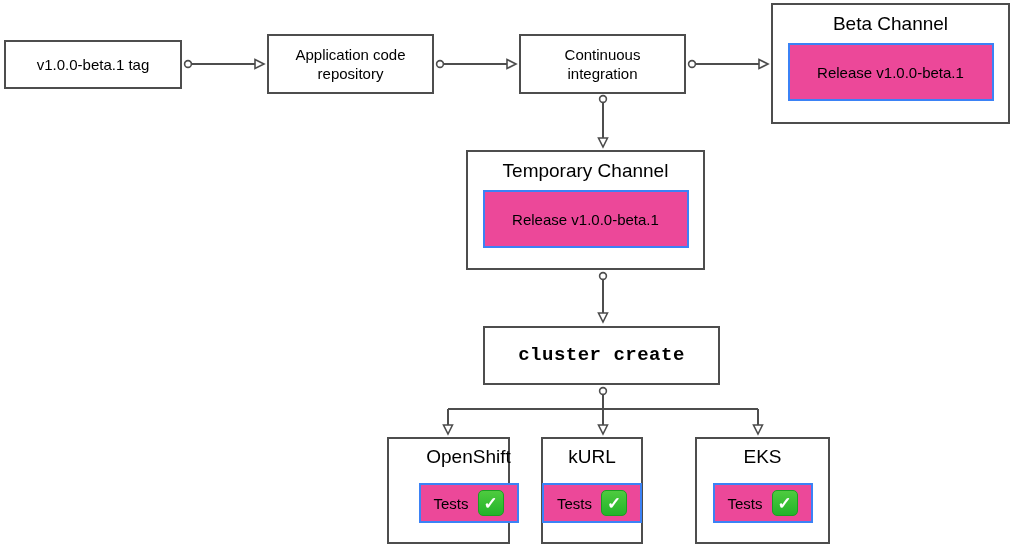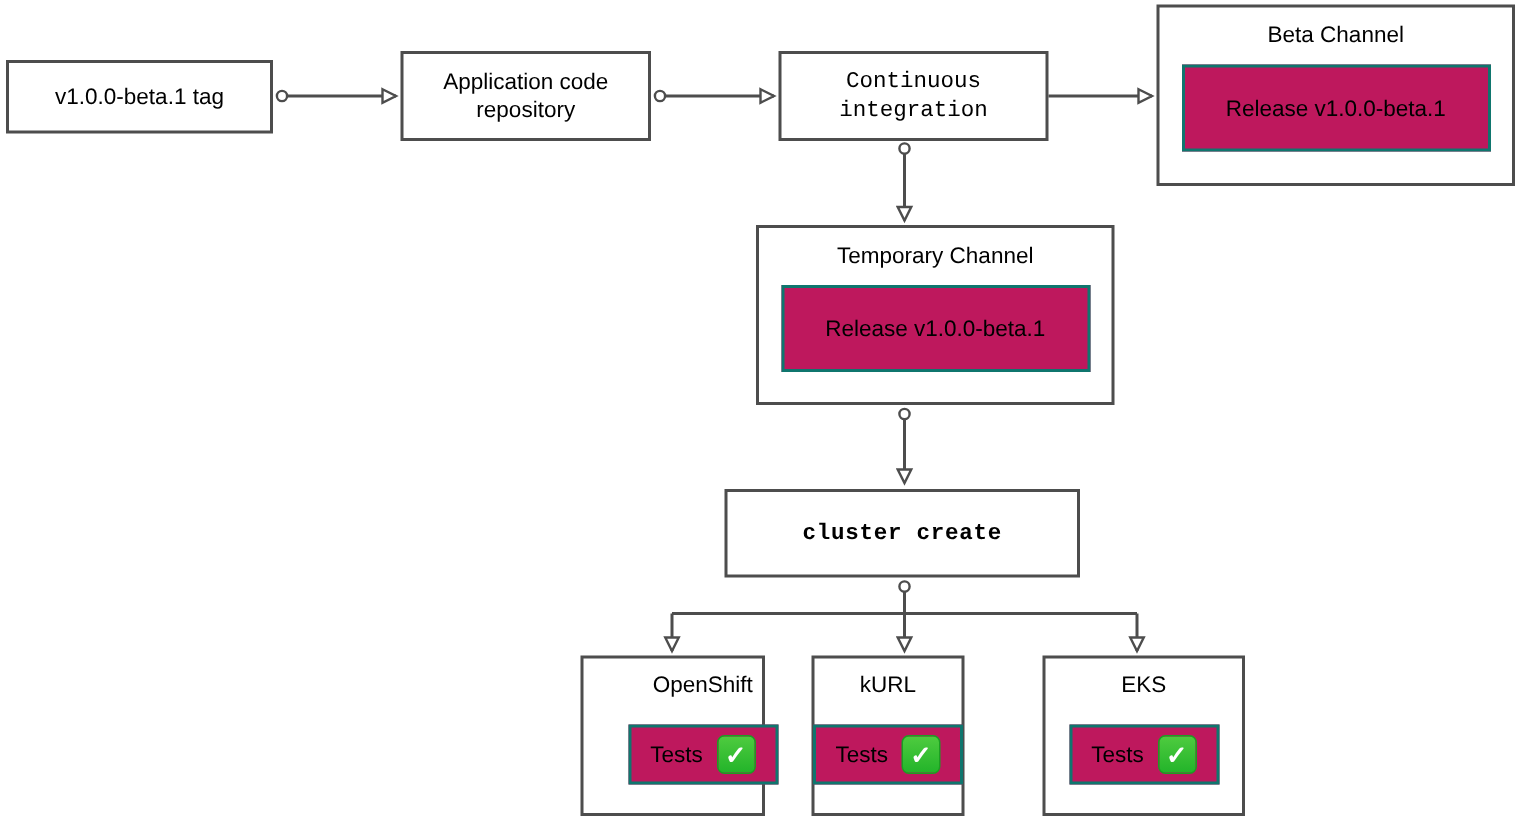--- a/index.html
+++ b/index.html
@@ -40,42 +40,42 @@
     box-sizing: border-box;
     border: 2px solid #4d4d4d;
     background: #ffffff;
     color: #000000;
     display: flex;
     flex-direction: column;
     align-items: center;
     text-align: center;
   }
   .group-title {
-    font-size: 15px;
+    font-size: 19px;
     line-height: 19px;
     margin-top: 9px;
   }
   .inner {
     box-sizing: border-box;
-    border: 2px solid #0f766e;
-    background: #be185d;
+    border: 2px solid #3b82f6;
+    background: #ec4899;
     display: flex;
     align-items: center;
     justify-content: center;
     font-size: 15px;
   }
   .channel .inner {
     width: 206px;
     height: 58px;
     margin-top: 10px;
   }
   .cluster {
     font-family: "Liberation Mono", "DejaVu Sans Mono", monospace;
     font-weight: bold;
-    font-size: 15px;
+    font-size: 19px;
     letter-spacing: 0.5px;
   }
   .platform .group-title {
     margin-top: 8px;
   }
   .platform .inner {
     width: 100px;
     height: 40px;
     margin-top: 17px;
     gap: 9px;
@@ -125,32 +125,32 @@
   </svg>
 
   <div class="node" style="left:4px; top:40px; width:178px; height:49px;text-align:right;">
     <span>v1.0.0-beta.1 tag</span>
   </div>
 
   <div class="node" style="left:267px; top:34px; width:167px; height:60px; padding:0 22px;">
     <span>Application code repository</span>
   </div>
 
-  <div class="node" style="left:519px; top:34px; width:180px; height:60px; padding:0 30px;font-family:Liberation Mono, monospace;">
+  <div class="node" style="left:519px; top:34px; width:167px; height:60px; padding:0 30px;">
     <span>Continuous integration</span>
   </div>
 
   <div class="group channel" style="left:771px; top:3px; width:239px; height:121px;">
     <div class="group-title">Beta Channel</div>
     <div class="inner">
       <span>Release v1.0.0-beta.1</span>
     </div>
   </div>
 
-  <div class="group channel" style="left:504px; top:150px; width:239px; height:120px;">
+  <div class="group channel" style="left:466px; top:150px; width:239px; height:120px;">
     <div class="group-title">Temporary Channel</div>
     <div class="inner">
       <span>Release v1.0.0-beta.1</span>
     </div>
   </div>
 
   <div class="node cluster" style="left:483px; top:326px; width:237px; height:59px;">
     <span>cluster create</span>
   </div>
 

